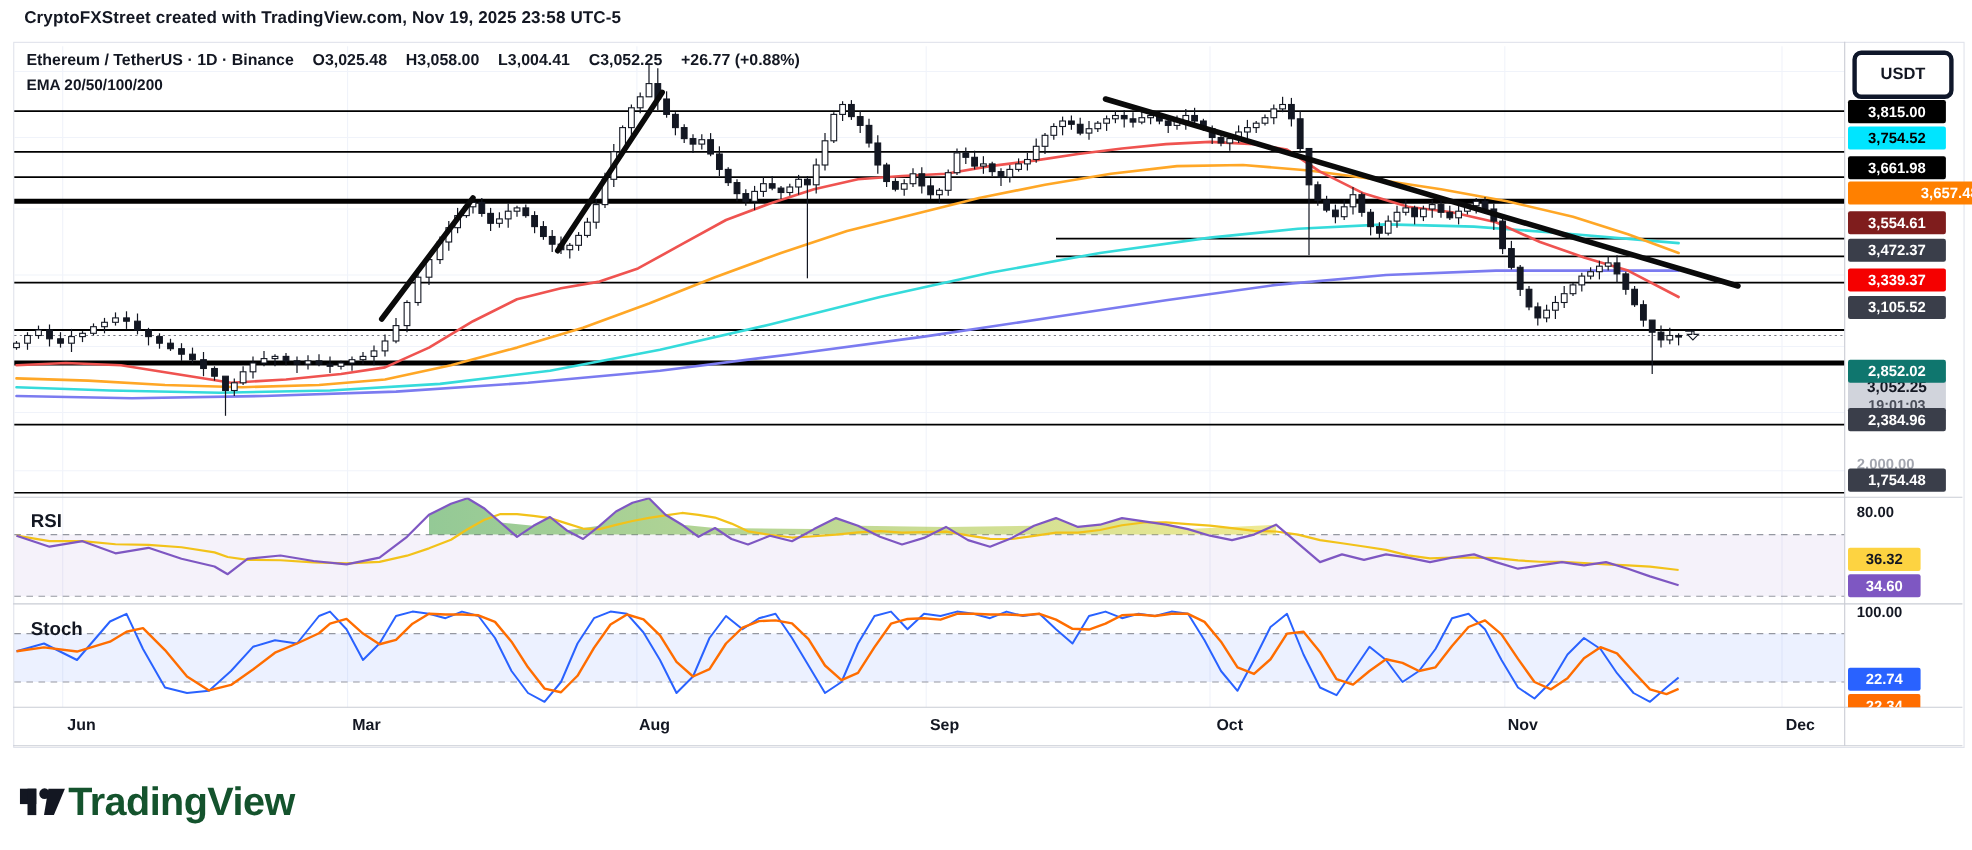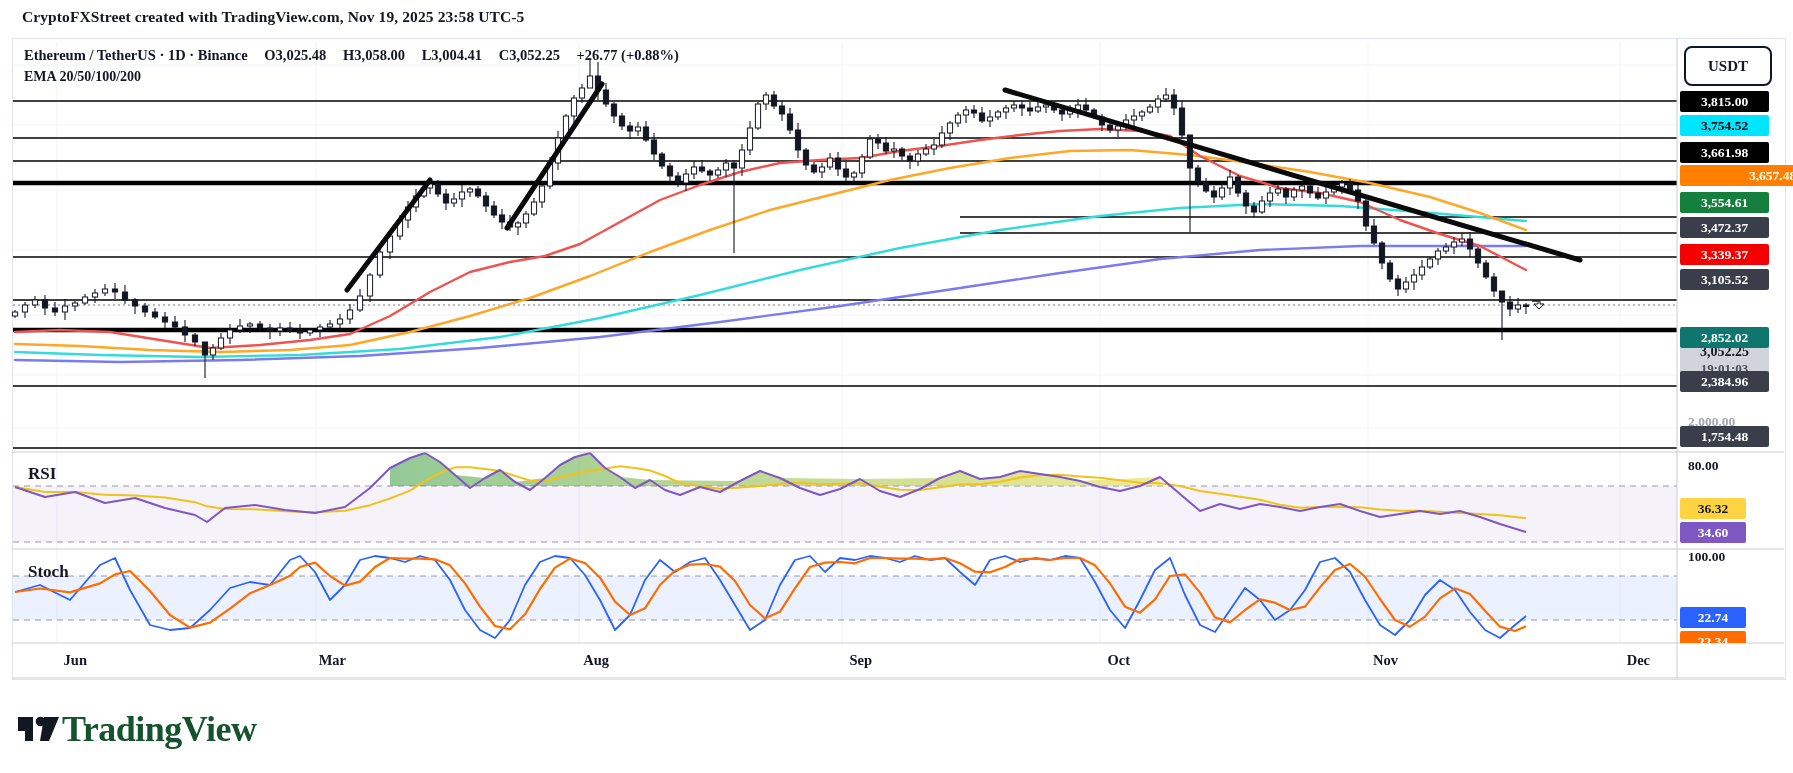--- a/index.html
+++ b/index.html
@@ -1,35 +1,35 @@
 <!DOCTYPE html>
 <html><head>
 <meta charset="utf-8">
 <style>
   html,body{margin:0;padding:0;background:#ffffff;}
   .page{position:relative;width:1793px;height:773px;background:#fff;
-        font-family:Liberation Serif, serif;color:#131722;overflow:hidden;}
+        font-family:Liberation Sans, sans-serif;color:#131722;overflow:hidden;}
   .abs{position:absolute;}
   .hdr{left:22px;top:8px;font-size:15.5px;font-weight:600;letter-spacing:.1px;}
   .widget{position:absolute;left:12px;top:38px;width:1772px;height:640px;
           border:1px solid #e0e3eb;background:#fff;}
   svg.chart{position:absolute;left:0;top:0;}
   .legend1{left:24px;top:47px;font-size:14.5px;font-weight:600;white-space:nowrap;}
   .legend1 span{margin-right:13px;}
   .legend2{left:24px;top:69px;font-size:14px;font-weight:600;}
   .pane-label{font-size:17px;font-weight:600;color:#131722;}
   .plabel{position:absolute;left:1680px;width:89px;height:21px;border-radius:2px;
           font-size:13.5px;font-weight:700;line-height:21px;text-align:center;}
   .plabel.small{width:66px;}
   .plain-tick{position:absolute;left:1688px;font-size:13.5px;font-weight:600;color:#131722;white-space:nowrap;}
   .curprice{position:absolute;left:1680px;top:296px;width:89px;height:36px;background:#d1d4dc;
             border-radius:2px;text-align:center;margin-top:46px;}
   .curprice .l1{font-size:14px;font-weight:700;color:#131722;line-height:19px;}
   .curprice .l2{font-size:13px;font-weight:600;color:#4a4e59;line-height:15px;}
-  .usdt-btn{position:absolute;left:1684px;top:46px;width:84px;height:36px;border:2px solid #0f172a;
+  .usdt-btn{position:absolute;left:1684px;top:46px;width:84px;height:36px;border:4px solid #0f172a;
             border-radius:8px;background:#fff;font-size:15px;font-weight:600;line-height:36px;text-align:center;}
   .month{position:absolute;top:652px;width:60px;margin-left:-30px;text-align:right;
          font-size:14.5px;font-weight:700;color:#131722;}
   .footer-logo{position:absolute;left:18px;top:708px;display:flex;align-items:center;}
   .footer-logo .brand{font-size:36px;font-weight:700;color:#14532d;margin-left:2px;letter-spacing:-0.5px;}
 </style>
 </head>
 <body>
 
 <div class="page">
@@ -492,21 +492,21 @@
   <div class="abs pane-label" style="left:28px;top:464px;">RSI</div>
   <div class="abs pane-label" style="left:28px;top:562px;">Stoch</div>
 
   <div class="usdt-btn">USDT</div>
 
   <div id="axis-labels">
       <div class="plabel" style="top: 91px; background: rgb(0, 0, 0); color: rgb(255, 255, 255); z-index: 2;">3,815.00</div>
       <div class="plabel" style="top: 115px; background: rgb(0, 229, 255); color: rgb(0, 0, 0); z-index: 2;">3,754.52</div>
       <div class="plabel" style="top: 142px; background: rgb(0, 0, 0); color: rgb(255, 255, 255); z-index: 2;">3,661.98</div>
       <div class="plabel" style="top: 165px; background: rgb(255, 128, 0); color: rgb(255, 255, 255); z-index: 2; padding-left: 48px;">3,657.48</div>
-      <div class="plabel" style="top: 192px; background: #15803d; color: rgb(255, 255, 255); z-index: 2; text-align: center;">3,554.61</div>
+      <div class="plabel" style="top: 192px; background: #7f1d1d; color: rgb(255, 255, 255); z-index: 2; text-align: center;">3,554.61</div>
       <div class="plabel" style="top: 217px; background: rgb(58, 62, 74); color: rgb(255, 255, 255); z-index: 2;">3,472.37</div>
       <div class="plabel" style="top: 244px; background: rgb(245, 0, 0); color: rgb(255, 255, 255); z-index: 2;">3,339.37</div>
       <div class="plabel" style="top: 269px; background: rgb(58, 62, 74); color: rgb(255, 255, 255); z-index: 2;">3,105.52</div>
       <div class="plabel" style="top: 327px; background: #0f766e; color: rgb(255, 255, 255); z-index: 2;">2,852.02</div>
       <div class="plabel" style="top: 371px; background: rgb(58, 62, 74); color: rgb(255, 255, 255); z-index: 2;">2,384.96</div>
       <div class="plabel" style="top: 426px; background: rgb(58, 62, 74); color: rgb(255, 255, 255); z-index: 2;">1,754.48</div>
       <div class="plabel small" style="top: 498px; background: rgb(253, 211, 65); color: rgb(19, 23, 34); z-index: 2;">36.32</div>
       <div class="plabel small" style="top: 522px; background: rgb(126, 87, 194); color: rgb(255, 255, 255); z-index: 2;">34.60</div>
       <div class="plabel small" style="top: 607px; background: rgb(41, 98, 255); color: rgb(255, 255, 255); z-index: 2;">22.74</div>
       <div class="plabel small" style="top: 631px; background: rgb(255, 109, 0); color: rgb(255, 255, 255); z-index: 2; clip-path: inset(0px 0px 9px);">22.34</div>

